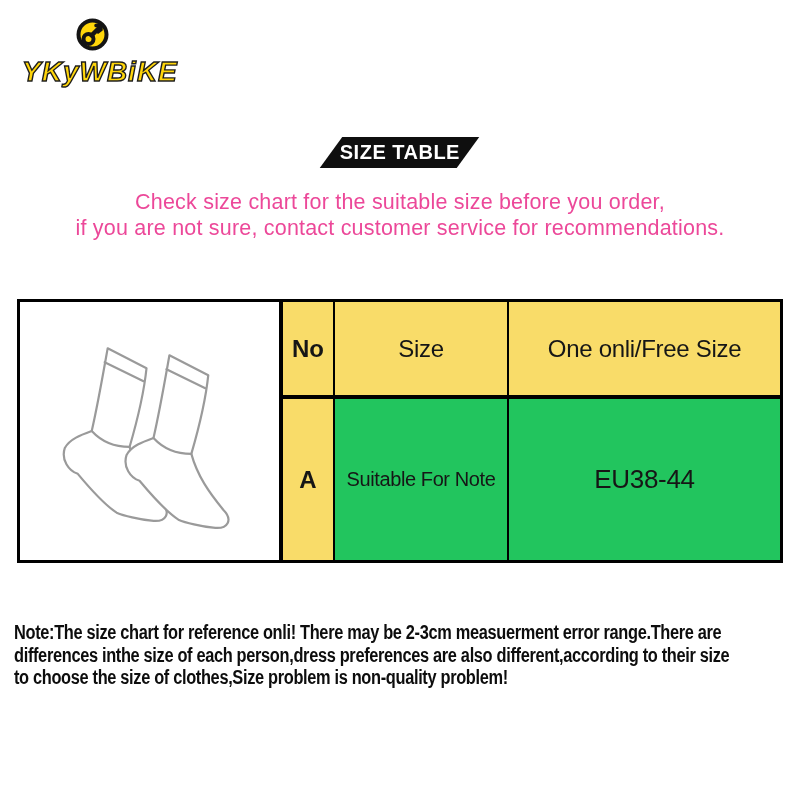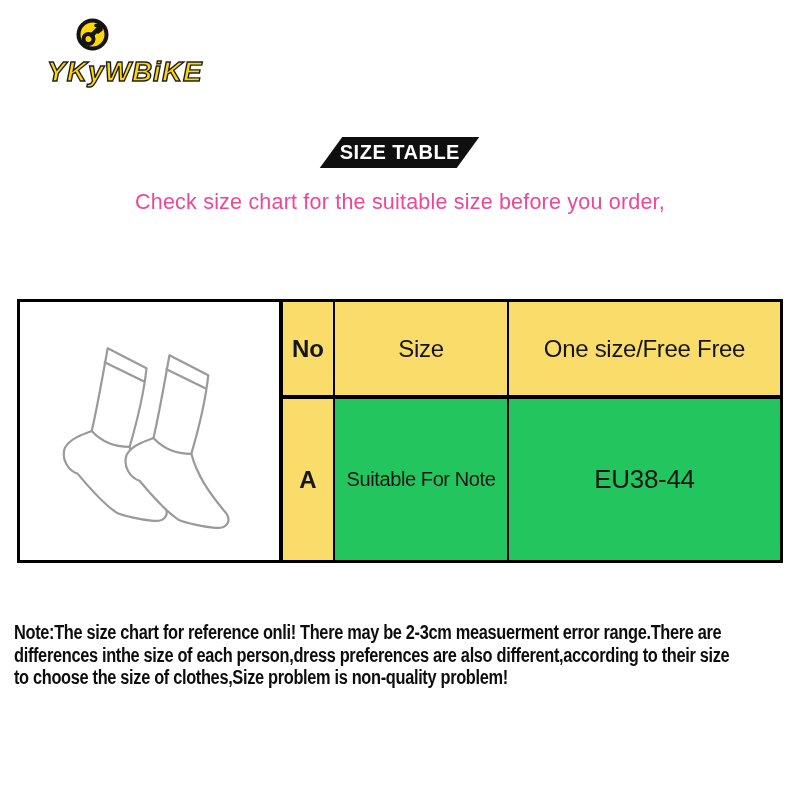--- a/index.html
+++ b/index.html
@@ -20,21 +20,20 @@
   .brand-wordmark {
     position: absolute;
     left: 22px; top: 56px;
     font-size: 28px;
     font-style: italic;
     font-weight: bold;
     letter-spacing: 1px;
     color: #FFD60A;
     -webkit-text-stroke: 1.4px #1c1c1c;
     white-space: nowrap;
-    margin-left: 25px;
   }
 
   
   .banner {
     position: absolute;
     left: 331px; top: 137px;
     width: 137px; height: 31px;
     background: #0f0f0f;
     transform: skewX(-36deg);
   }
@@ -118,20 +117,21 @@
   </svg>
   <div class="brand-wordmark">YKyWBiKE</div>
 </div>
 
 <div class="banner">
   <span class="banner-label">SIZE TABLE</span>
 </div>
 
 <div class="intro">
   <div>Check size chart for the suitable size before you order,</div>
+  <div>if you are not sure, contact customer service for recommendations.</div>
 </div>
 
 <div class="size-table">
 
   <div class="cell-image">
     <svg viewBox="0 0 260 258" preserveAspectRatio="xMidYMid meet">
       <g id="sock" stroke="#9a9a9a" stroke-width="2.2" stroke-linejoin="round" stroke-linecap="round">
         <path fill="#ffffff" d="
           M88,46 L127,66
           C124,95 117,121 110,145
@@ -144,21 +144,21 @@
           C78,103 83,74 88,46 Z"></path>
         <path fill="none" d="M85,60 L124,79"></path>
         <path fill="none" d="M72,129 C84,142 97,145 110,145"></path>
       </g>
       <use href="#sock" transform="translate(62,7)"></use>
     </svg>
   </div>
 
   <div class="tcell th-no yellow v-divider hdr-bottom">No</div>
   <div class="tcell th-size yellow v-divider hdr-bottom">Size</div>
-  <div class="tcell th-one yellow hdr-bottom">One size/Free Free</div>
+  <div class="tcell th-one yellow hdr-bottom">One onli/Free Size</div>
 
   <div class="tcell td-no yellow v-divider">A</div>
   <div class="tcell td-size v-divider">Suitable For Note</div>
   <div class="tcell td-one">EU38-44</div>
 
 </div>
 
 <div class="note">
   <div>Note:The size chart for reference onli! There may be 2-3cm measuerment error range.There are</div>
   <div>differences inthe size of each person,dress preferences are also different,according to their size</div>

